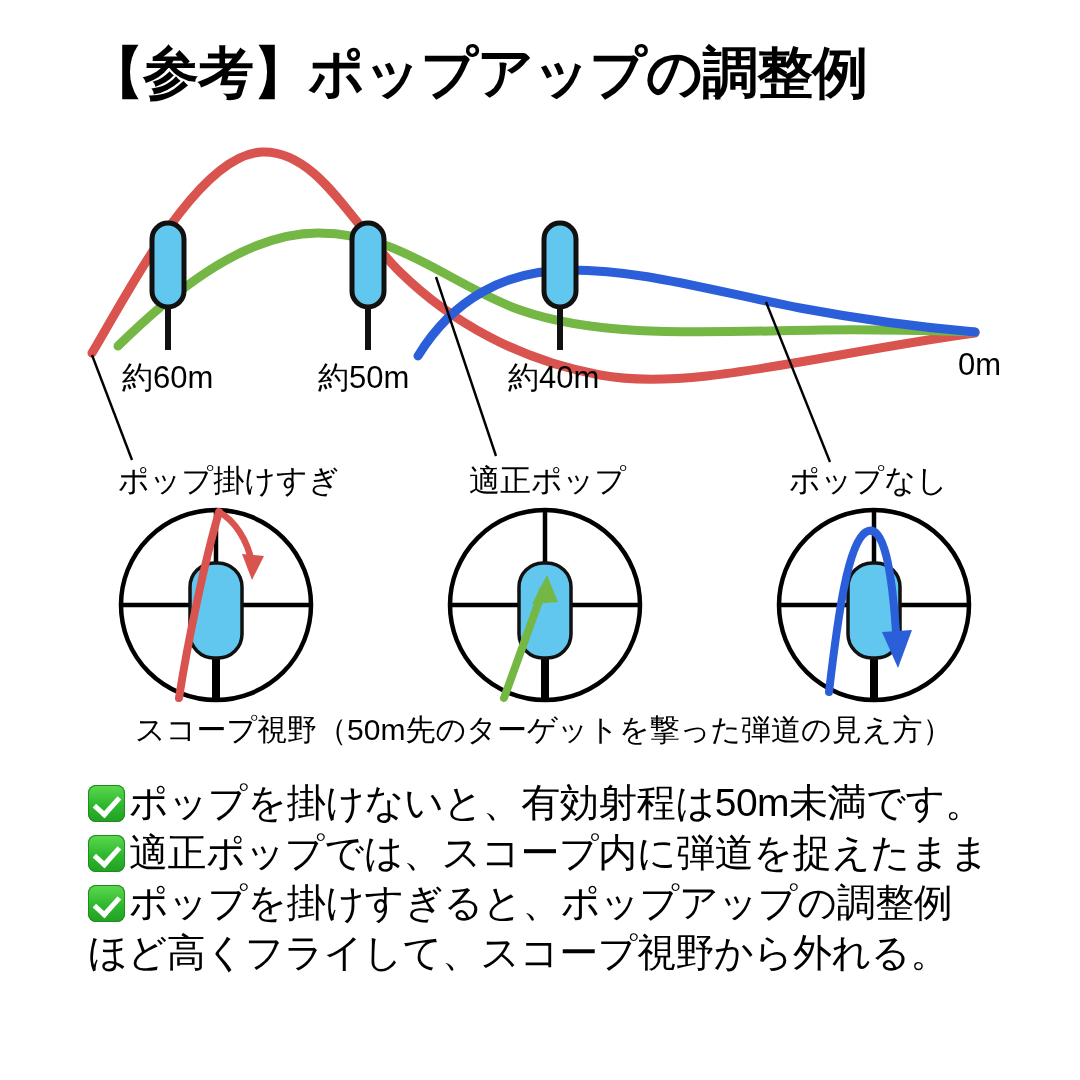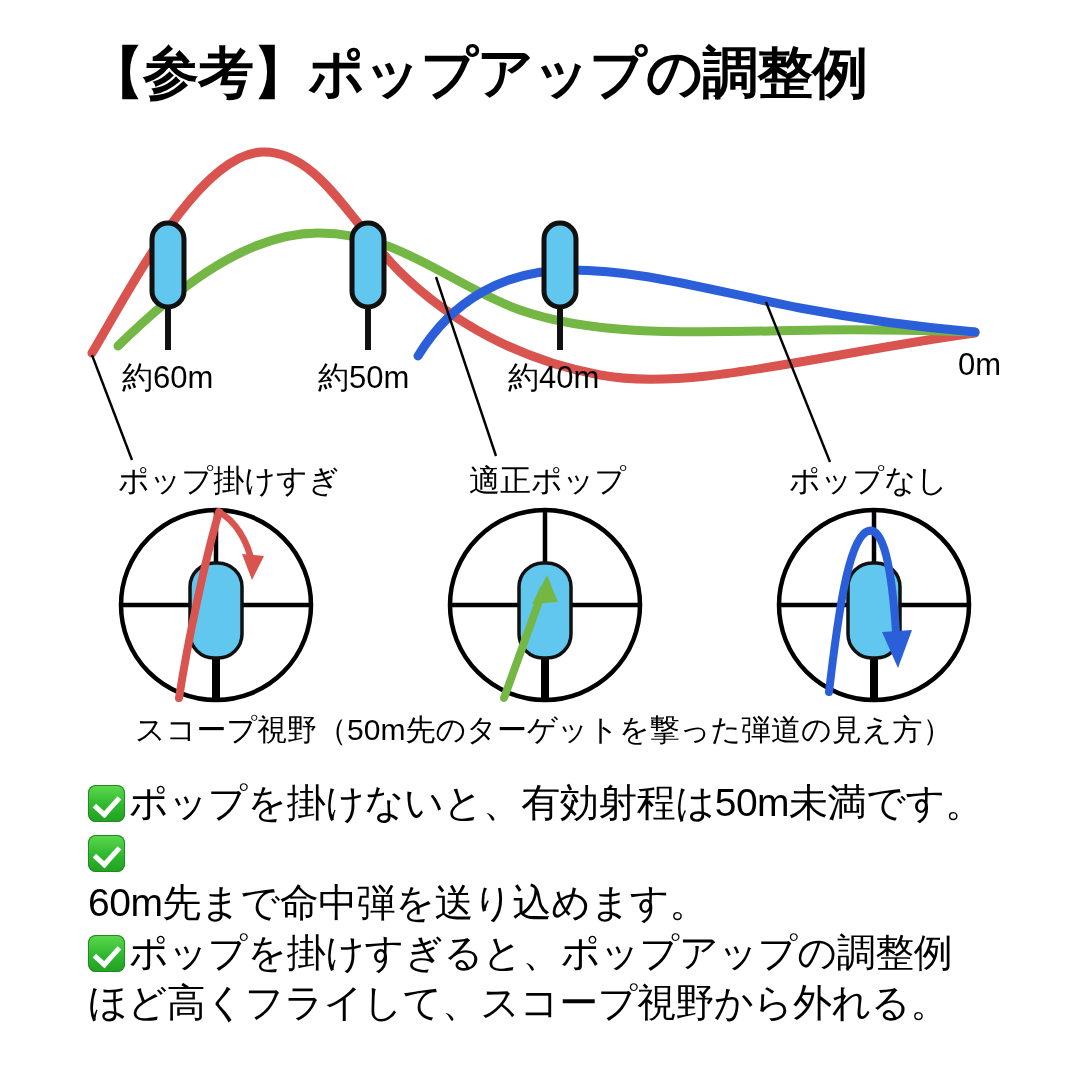--- a/index.html
+++ b/index.html
@@ -178,24 +178,21 @@
     <text class="scope-caption" x="135" y="620">スコープ視野（50m先のターゲットを撃った弾道の見え方）</text>
   </svg>
 
   <div class="notes">
 
     <div class="note-line">
       <span class="check"></span><span class="note-text">ポップを掛けないと、有効射程は50m未満です。</span>
     </div>
 
     <div class="note-line">
-      <span class="check"></span>
-    </div>
-    <div class="note-line">
-      <span class="note-text">60m先まで命中弾を送り込めます。</span>
+      <span class="check"></span><span class="note-text">適正ポップでは、スコープ内に弾道を捉えたまま</span>
     </div>
 
     <div class="note-line">
       <span class="check"></span><span class="note-text">ポップを掛けすぎると、ポップアップの調整例</span>
     </div>
     <div class="note-line">
       <span class="note-text">ほど高くフライして、スコープ視野から外れる。</span>
     </div>
 
   </div>

